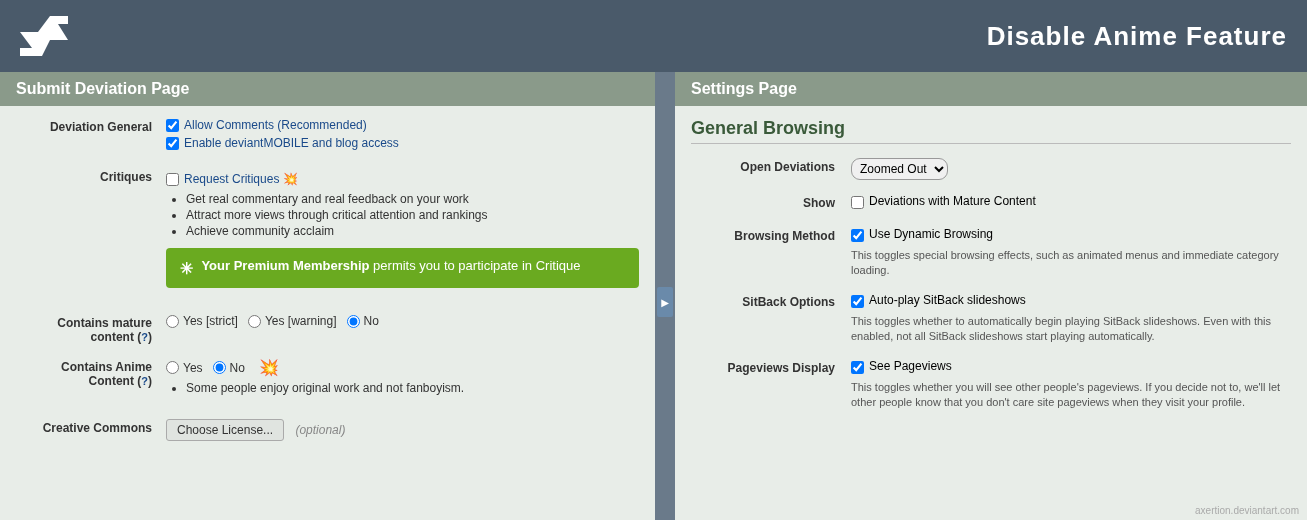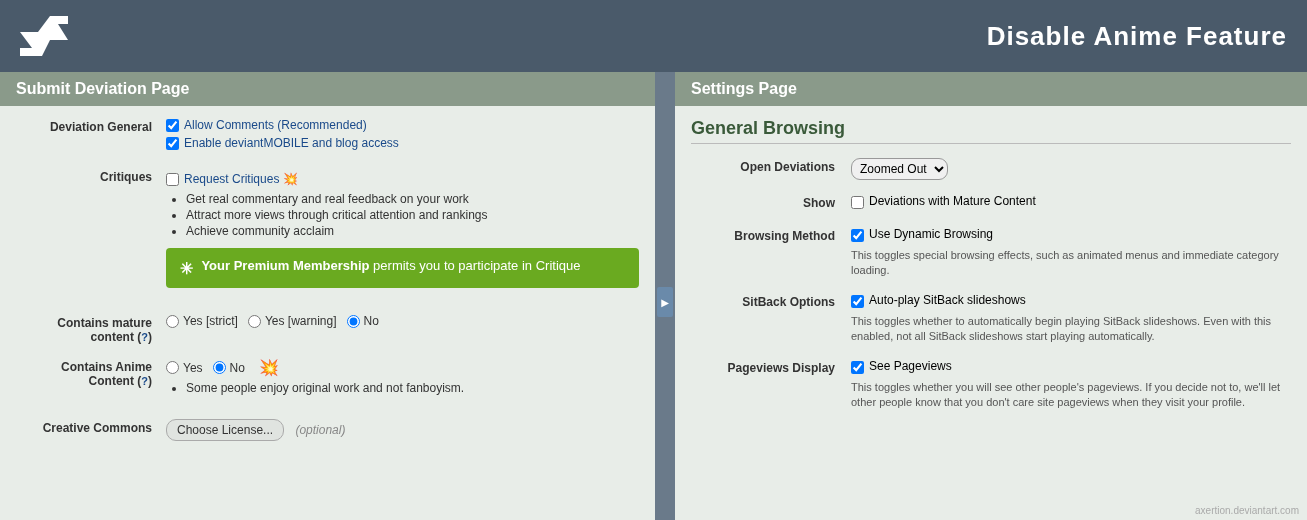--- a/index.html
+++ b/index.html
@@ -158,21 +158,21 @@
     .radio-group label {
       display: flex;
       align-items: center;
       gap: 4px;
     }
 
     
     .choose-license-btn {
       background: #e0e4e0;
       border: 1px solid #aaa;
-      border-radius: 10px;
+      border-radius: 3px;
       padding: 3px 10px;
       font-size: 12px;
       cursor: pointer;
       color: #333;
     }
     .optional-text {
       color: #888;
       font-style: italic;
       margin-left: 8px;
     }

